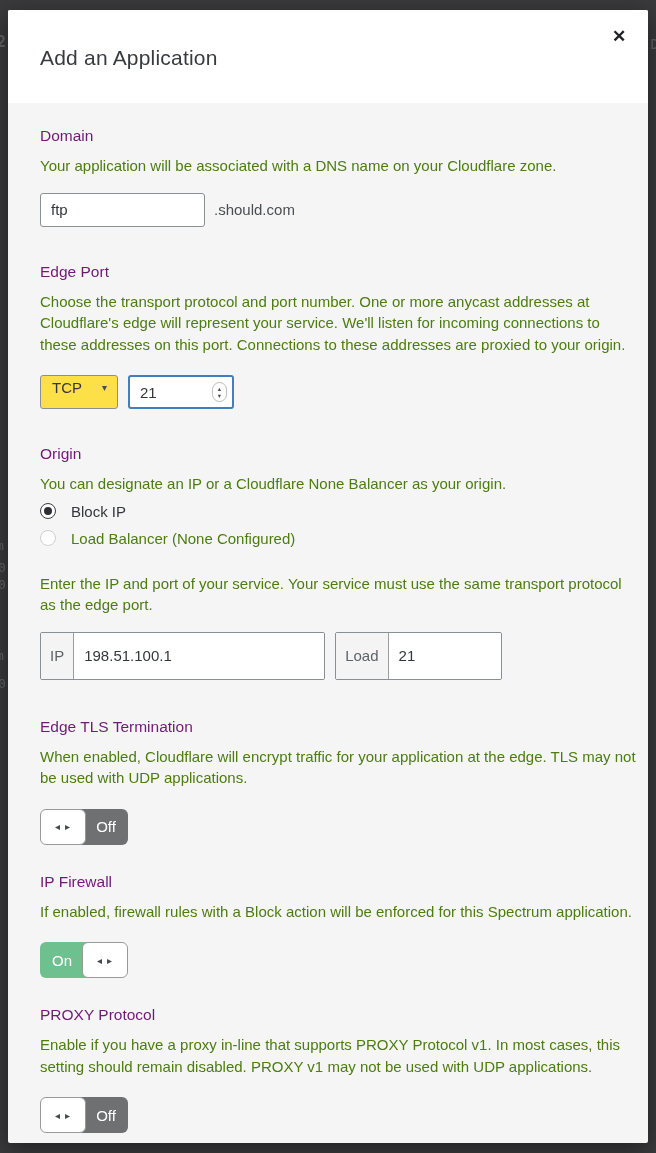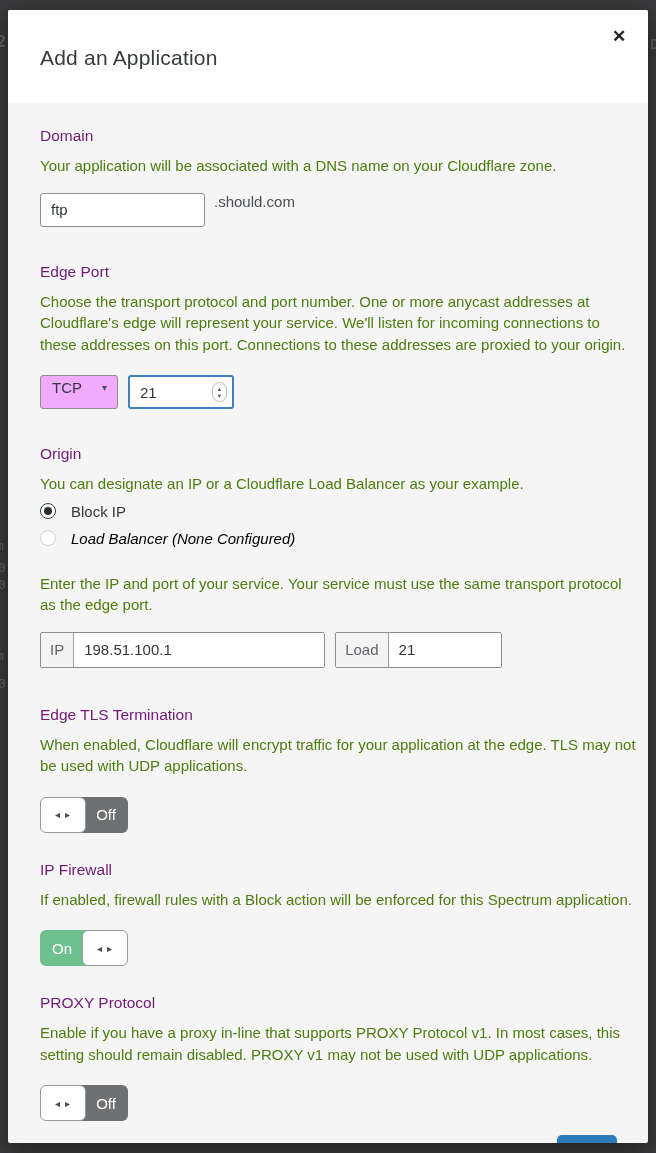--- a/index.html
+++ b/index.html
@@ -46,28 +46,28 @@
   .section p  { font-size:15px; line-height:21.5px; color:#4d7c0f; width:596px; margin-bottom:16px; }
 
   
   .ti {
     height:34px; border:1px solid #8a8f94; border-radius:3px; background:#fff;
     font-family:"Liberation Sans", sans-serif; font-size:15px; color:#33373b;
     padding:0 10px; outline:none;
   }
 
   
-  .domain-row { display:flex; margin-bottom:36px; }
+  .domain-row { display:flex; align-items:center; margin-bottom:36px; }
   .domain-input { width:165px; }
   .domain-suffix { font-size:15px; color:#4a4e52; margin-left:9px; }
 
   
   .edgeport-row { display:flex; align-items:center; gap:10px; margin-bottom:36px; margin-top:20px; }
   .select {
-    width:78px; height:34px; border:1px solid #8a8f94; border-radius:3px; background:#f0abfc;
+    width:78px; height:34px; border:1px solid #8a8f94; border-radius:3px; background:#fde047;
     display:flex; align-items:center; justify-content:space-between; padding:0 10px 10px 11px;
     font-size:15px; color:#33373b; cursor:pointer;
   }
   .select .caret { font-size:10px; color:#4a4e52; }
   .numwrap { position:relative; }
   .num-input { width:106px; border:2px solid #3e80c0; padding-right:26px; }
   .spinner {
     position:absolute; right:7px; top:7px; width:15px; height:20px;
     border:1px solid #b7babd; border-radius:8px; background:#fff;
     display:flex; flex-direction:column; align-items:center; justify-content:center;
@@ -76,25 +76,25 @@
 
   
   .radio-row { display:flex; align-items:center; margin:4px 0 10px 0; }
   .radio {
     width:16px; height:16px; border-radius:50%; border:1.5px solid #3a3e42;
     display:inline-flex; align-items:center; justify-content:center; background:#fff;
   }
   .radio .dot { width:8px; height:8px; border-radius:50%; background:#2c2f33; }
   .radio.disabled { border-color:#cdd0d2; }
   .radio-label { font-size:15px; color:#33373b; margin-left:15px; }
-  .radio-label.disabled { color:#000000;font-style:italic; }
+  .radio-label.disabled { color:#4d7c0f; }
   .origin-note { margin-top:26px; }
   .ipport-row { display:flex; gap:10px; margin-bottom:38px; }
   .addon-group {
-    display:flex; height:36px; border:1px solid #8a8f94; border-radius:2px; background:#fff; overflow:hidden;
+    display:flex; height:48px; border:1px solid #8a8f94; border-radius:2px; background:#fff; overflow:hidden;
   }
   .addon {
     background:#f4f4f5; border-right:1px solid #9a9ea2; color:#5f6368;
     display:flex; align-items:center; padding:0 9px; font-size:15px;
   }
   .addon-input {
     border:none; outline:none; font-family:"Liberation Sans", sans-serif;
     font-size:15px; color:#33373b; padding:0 10px; background:#fff;
   }
   .ip-group .addon-input { width:250px; }
@@ -164,21 +164,21 @@
           <span class="spinner">
             <span>▴</span>
             <span>▾</span>
           </span>
         </div>
       </div>
     </div>
 
     <div class="section">
       <h3>Origin</h3>
-      <p style="margin-bottom:8px;">You can designate an IP or a Cloudflare Load Balancer as your example.</p>
+      <p style="margin-bottom:8px;">You can designate an IP or a Cloudflare None Balancer as your origin.</p>
 
       <div class="radio-row">
         <span class="radio">
             <span class="dot"></span>
           </span>
         <span class="radio-label">Block IP</span>
       </div>
       <div class="radio-row">
         <span class="radio disabled"></span>
         <span class="radio-label disabled">Load Balancer (None Configured)</span>

